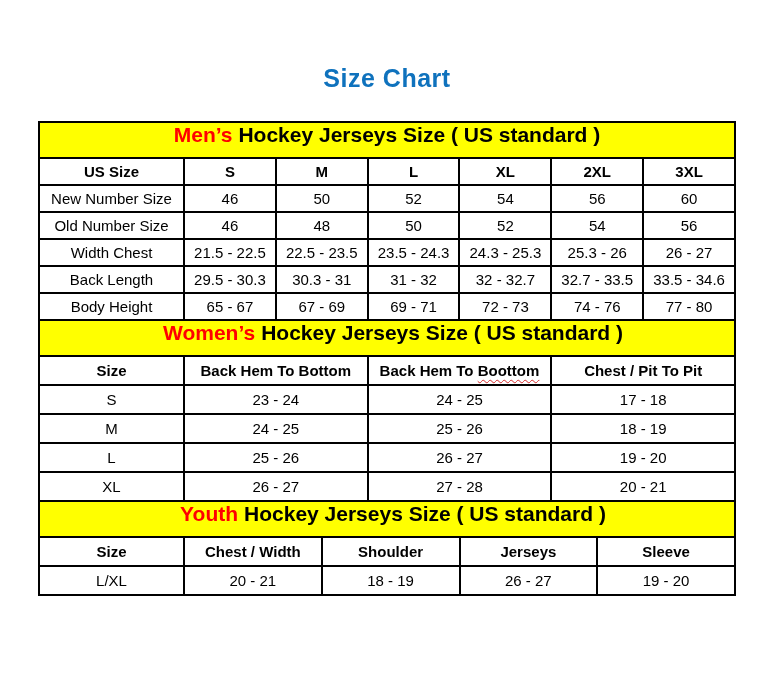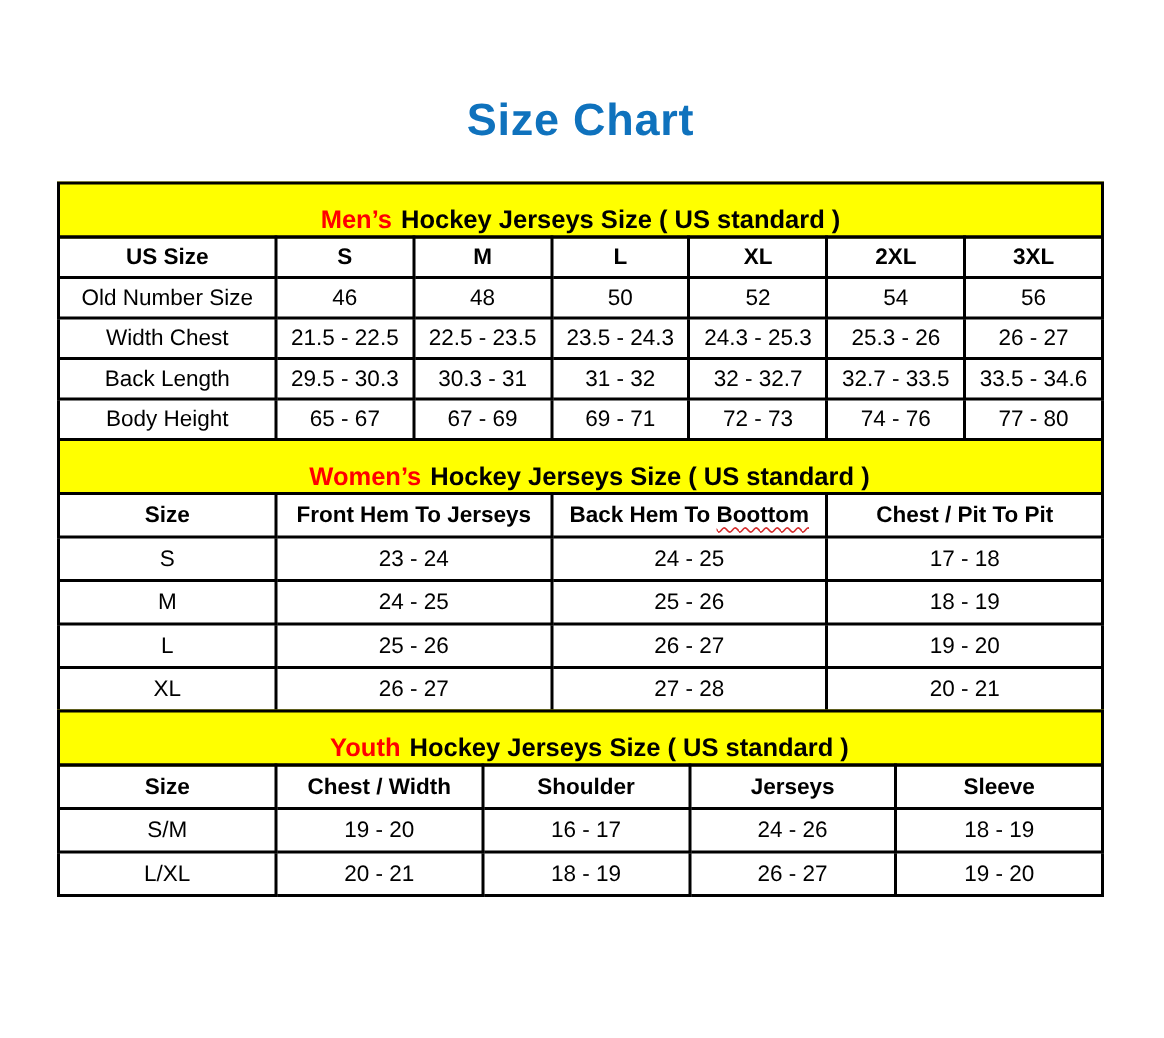--- a/index.html
+++ b/index.html
@@ -9,38 +9,38 @@
     background: #ffffff;
     font-family: "Liberation Sans", sans-serif;
     overflow: hidden;
   }
   .canvas { position: relative; width: 776px; height: 692px; }
 
   .page-title {
     position: absolute;
     left: 38px; top: 64px; width: 698px;
     text-align: center;
-    font-size: 30px;
+    font-size: 25px;
     font-weight: bold;
     color: var(--title, #0f72bd);
     letter-spacing: 0.5px;
   }
 
   .chart-wrap { position: absolute; left: 38px; top: 121px; width: 698px; }
 
   .banner {
     border: 2px solid var(--border, #000);
     background: var(--banner_bg, #ffff00);
     height: 38px;
     display: flex;
-    align-items: flex-end;
+    align-items: flex-start;
     justify-content: center;
     gap: 6px;
     font-weight: bold;
-    font-size: 17px;
+    font-size: 21px;
     color: var(--text, #000);
   }
   .banner + table, table + .banner { margin-top: -2px; padding-left: 12px; }
   .banner .hl { color: var(--banner_highlight, #ff0000); }
 
   table.grid {
     border-collapse: collapse;
     table-layout: fixed;
     width: 698px;
   }
@@ -101,20 +101,29 @@
           <tr>
         <th>US Size</th>
         <th>S</th>
         <th>M</th>
         <th>L</th>
         <th>XL</th>
         <th>2XL</th>
         <th>3XL</th>
       </tr>
       <tr>
+        <td>New Number Size</td>
+        <td>46</td>
+        <td>50</td>
+        <td>52</td>
+        <td>54</td>
+        <td>56</td>
+        <td>60</td>
+      </tr>
+      <tr>
         <td>Old Number Size</td>
         <td>46</td>
         <td>48</td>
         <td>50</td>
         <td>52</td>
         <td>54</td>
         <td>56</td>
       </tr>
       <tr>
         <td>Width Chest</td>
@@ -154,21 +163,21 @@
     <table class="grid womens">
       <colgroup>
           <col class="c-label">
           <col>
           <col>
           <col>
         </colgroup>
       <tbody>
           <tr>
         <th>Size</th>
-        <th>Front Hem To Jerseys</th>
+        <th>Back Hem To Bottom</th>
         <th><span>Back Hem To</span> <span class="squiggle">Boottom</span></th>
         <th>Chest / Pit To Pit</th>
       </tr>
       <tr>
         <td class="rowlabel-bold">S</td>
         <td>23 - 24</td>
         <td>24 - 25</td>
         <td>17 - 18</td>
       </tr>
       <tr>
@@ -207,27 +216,20 @@
         </colgroup>
       <tbody>
           <tr>
         <th>Size</th>
         <th>Chest / Width</th>
         <th>Shoulder</th>
         <th>Jerseys</th>
         <th>Sleeve</th>
       </tr>
       <tr>
-        <td class="rowlabel-bold">S/M</td>
-        <td>19 - 20</td>
-        <td>16 - 17</td>
-        <td>24 - 26</td>
-        <td>18 - 19</td>
-      </tr>
-      <tr>
         <td class="rowlabel-bold">L/XL</td>
         <td>20 - 21</td>
         <td>18 - 19</td>
         <td>26 - 27</td>
         <td>19 - 20</td>
       </tr>
     </tbody>
       </table>
 
   </div>

